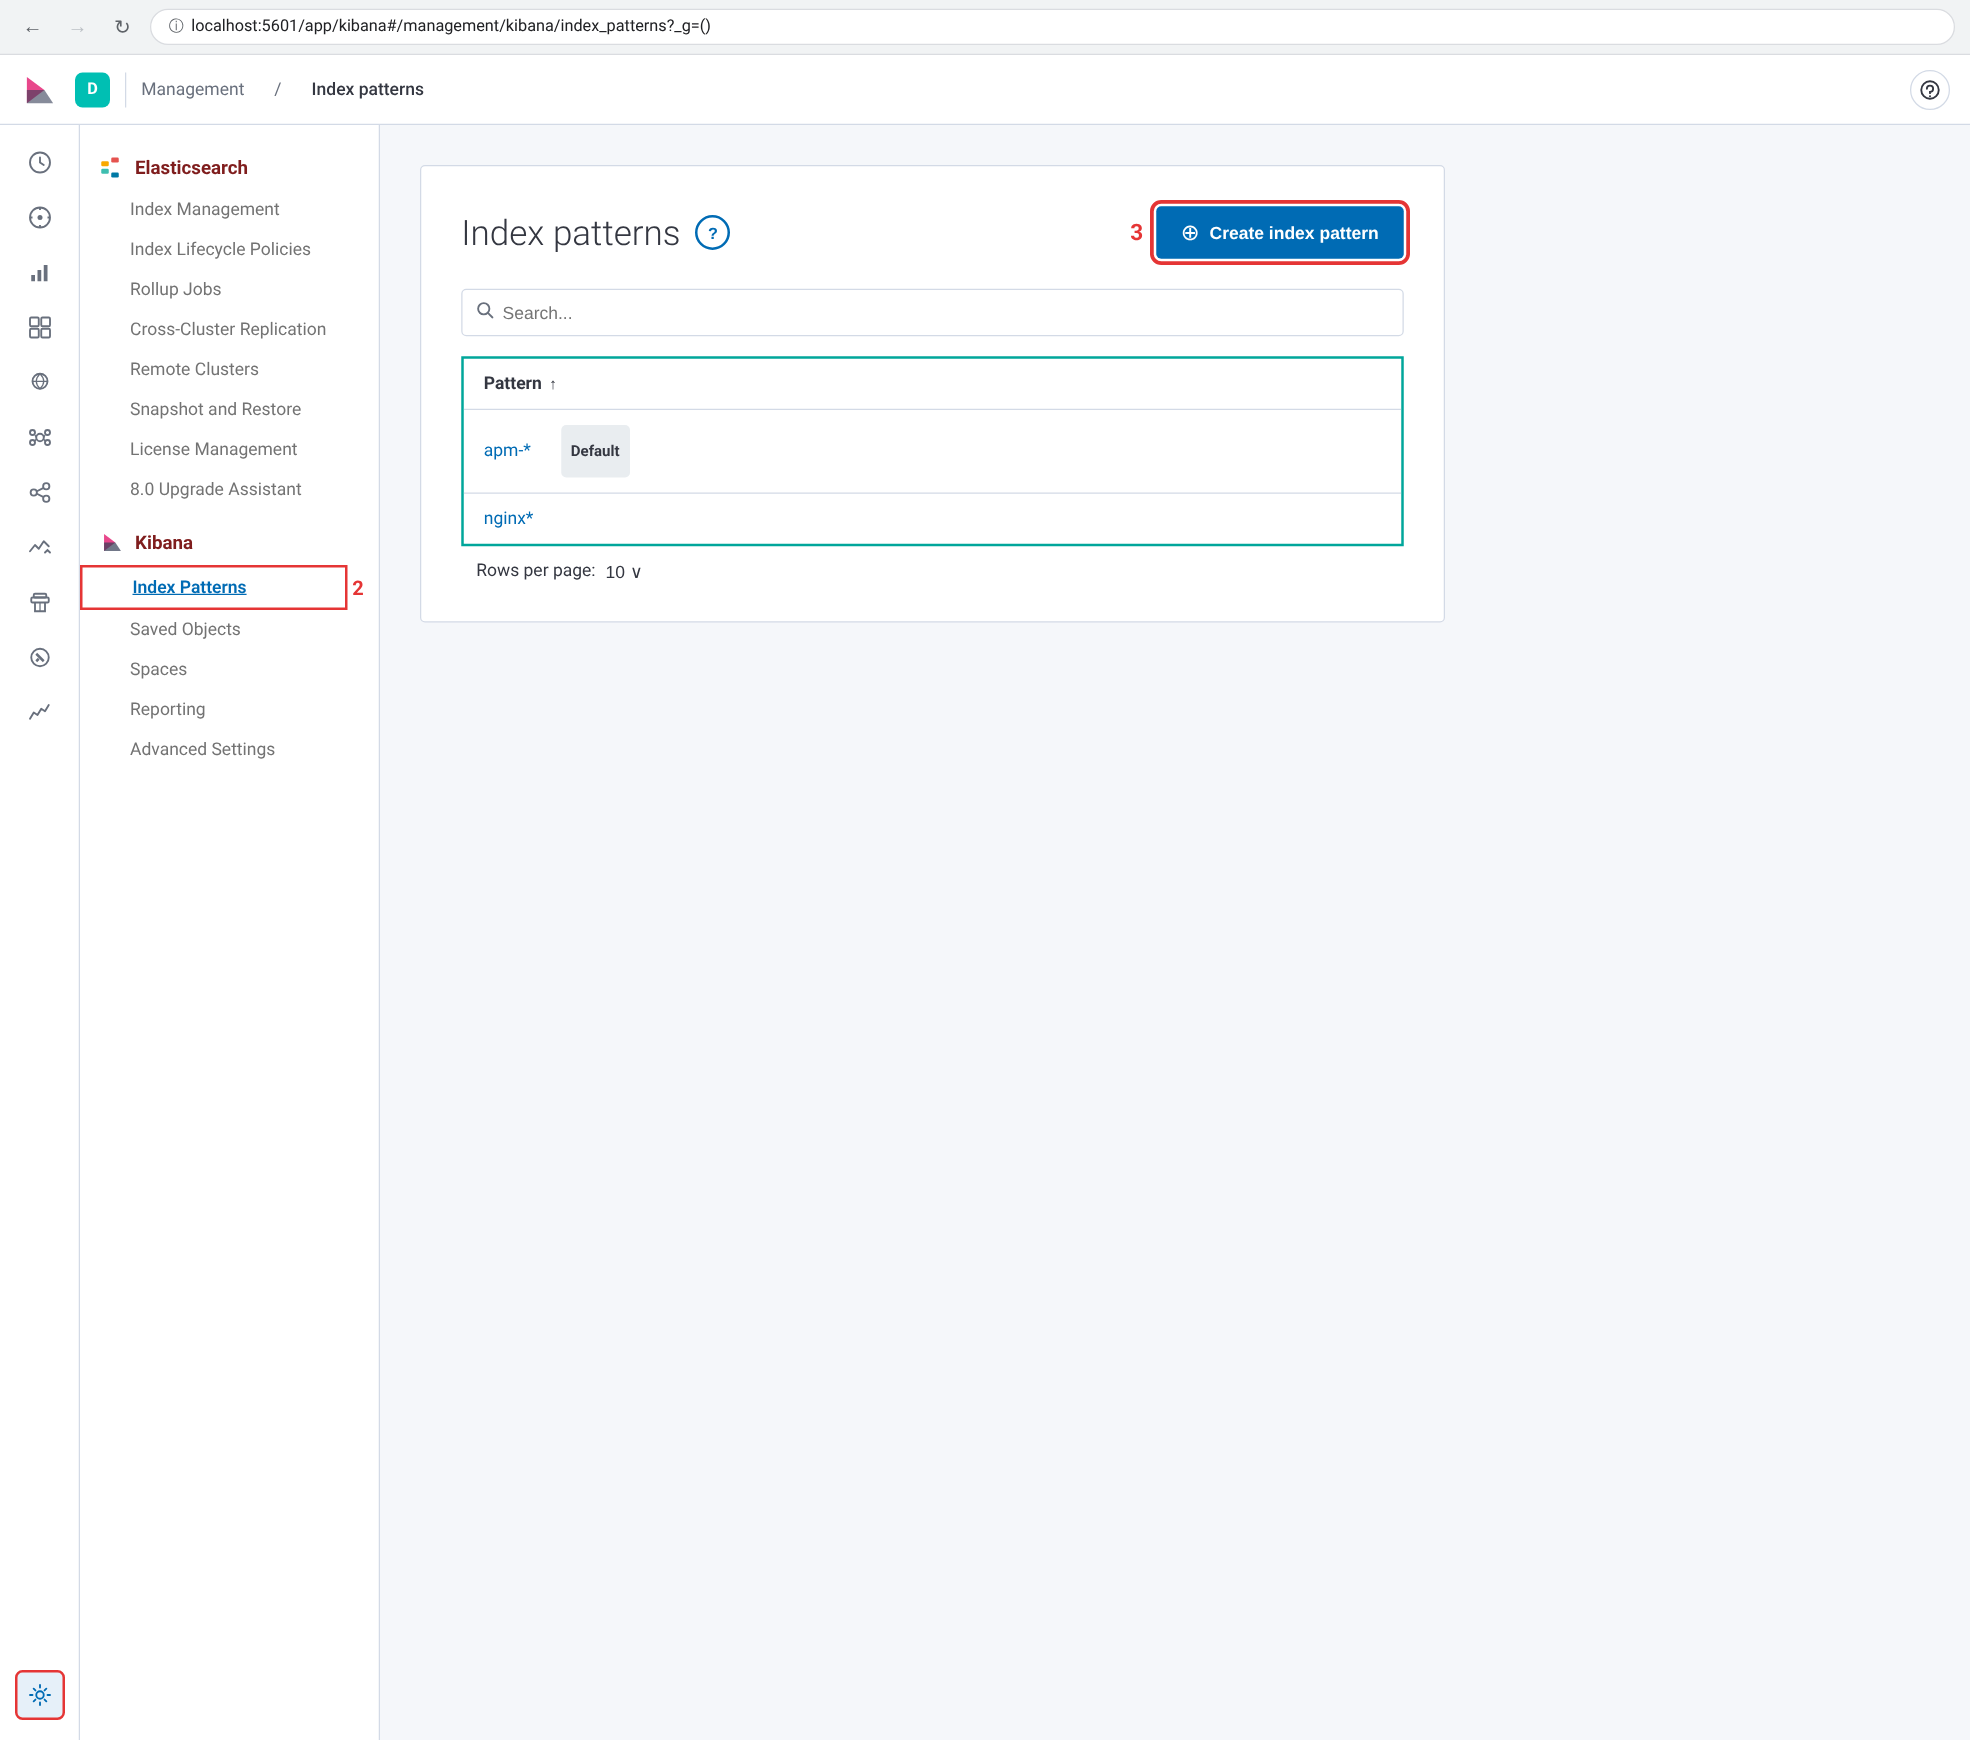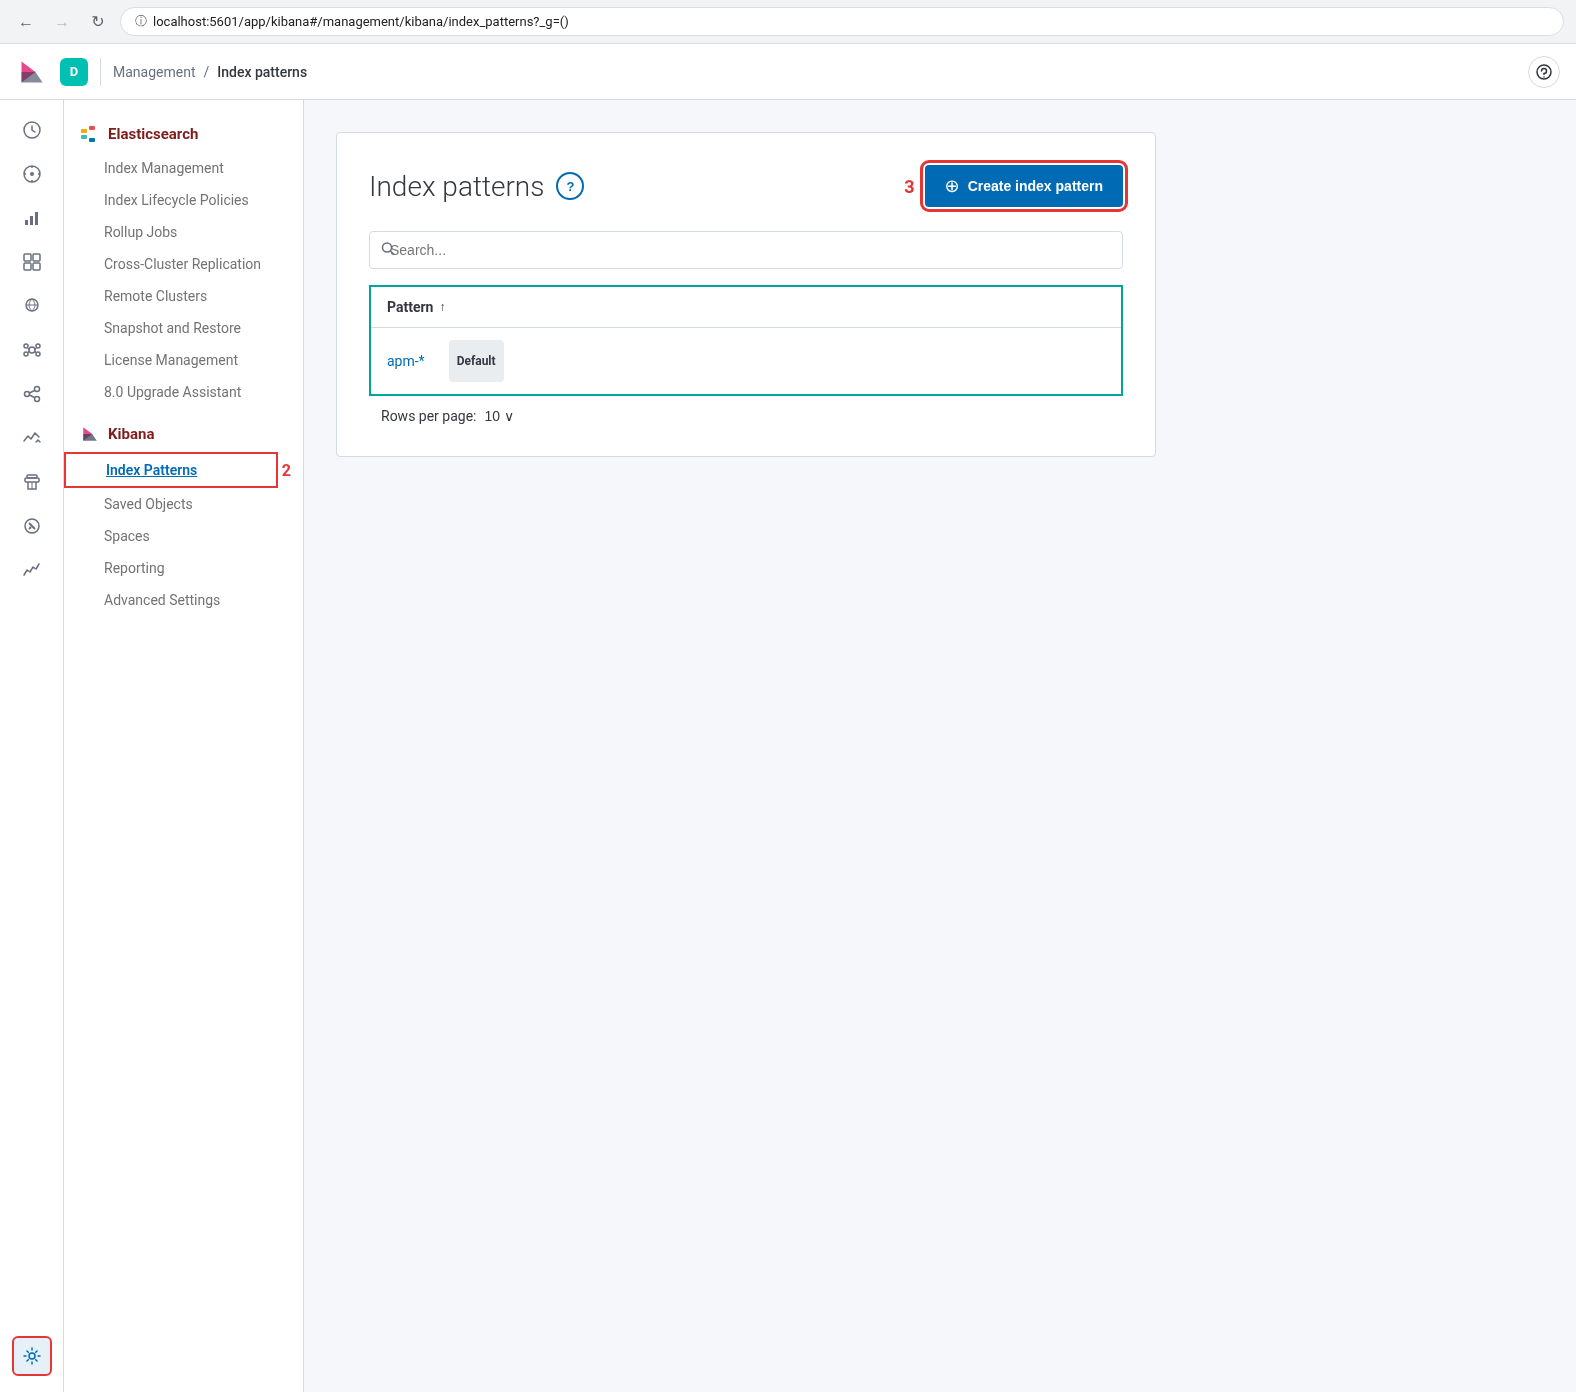--- a/index.html
+++ b/index.html
@@ -81,21 +81,21 @@
       font-size: 13px;
     }
     .nav-divider {
       width: 1px;
       height: 28px;
       background: #d3dae6;
     }
     .breadcrumb {
       display: flex;
       align-items: center;
-      gap: 8px;
+      gap: 24px;
       color: #69707d;
       font-size: 14px;
     }
     .breadcrumb-sep { color: #69707d; }
     .breadcrumb-current { color: #343741; font-weight: 500; }
     .top-nav-right {
       margin-left: auto;
       display: flex;
       align-items: center;
       gap: 8px;
@@ -267,21 +267,21 @@
 
     
     .search-container {
       position: relative;
       margin-bottom: 16px;
     }
     .search-input {
       width: 100%;
       border: 1px solid #d3dae6;
       border-radius: 4px;
-      padding: 10px 12px 10px 20px;
+      padding: 10px 12px 10px 32px;
       font-size: 14px;
       color: #69707d;
       outline: none;
     }
     .search-icon-pos {
       position: absolute;
       left: 12px;
       top: 50%;
       transform: translateY(-50%);
       color: #69707d;
@@ -578,20 +578,23 @@
           <div class="table-header">
             <span class="col-header" style="cursor: pointer;">Pattern</span>
             <span class="sort-icon">↑</span>
           </div>
 
           <div class="table-row">
             <a class="pattern-link">apm-*</a>
             <span class="default-badge">Default</span>
           </div>
 
+          <div class="table-row">
+            <a class="pattern-link">nginx*</a>
+          </div>
         </div>
 
         <div class="table-footer">
           <span>Rows per page:</span>
           <button class="rows-select">
             <span>10</span>
             <span>∨</span>
           </button>
         </div>
 

